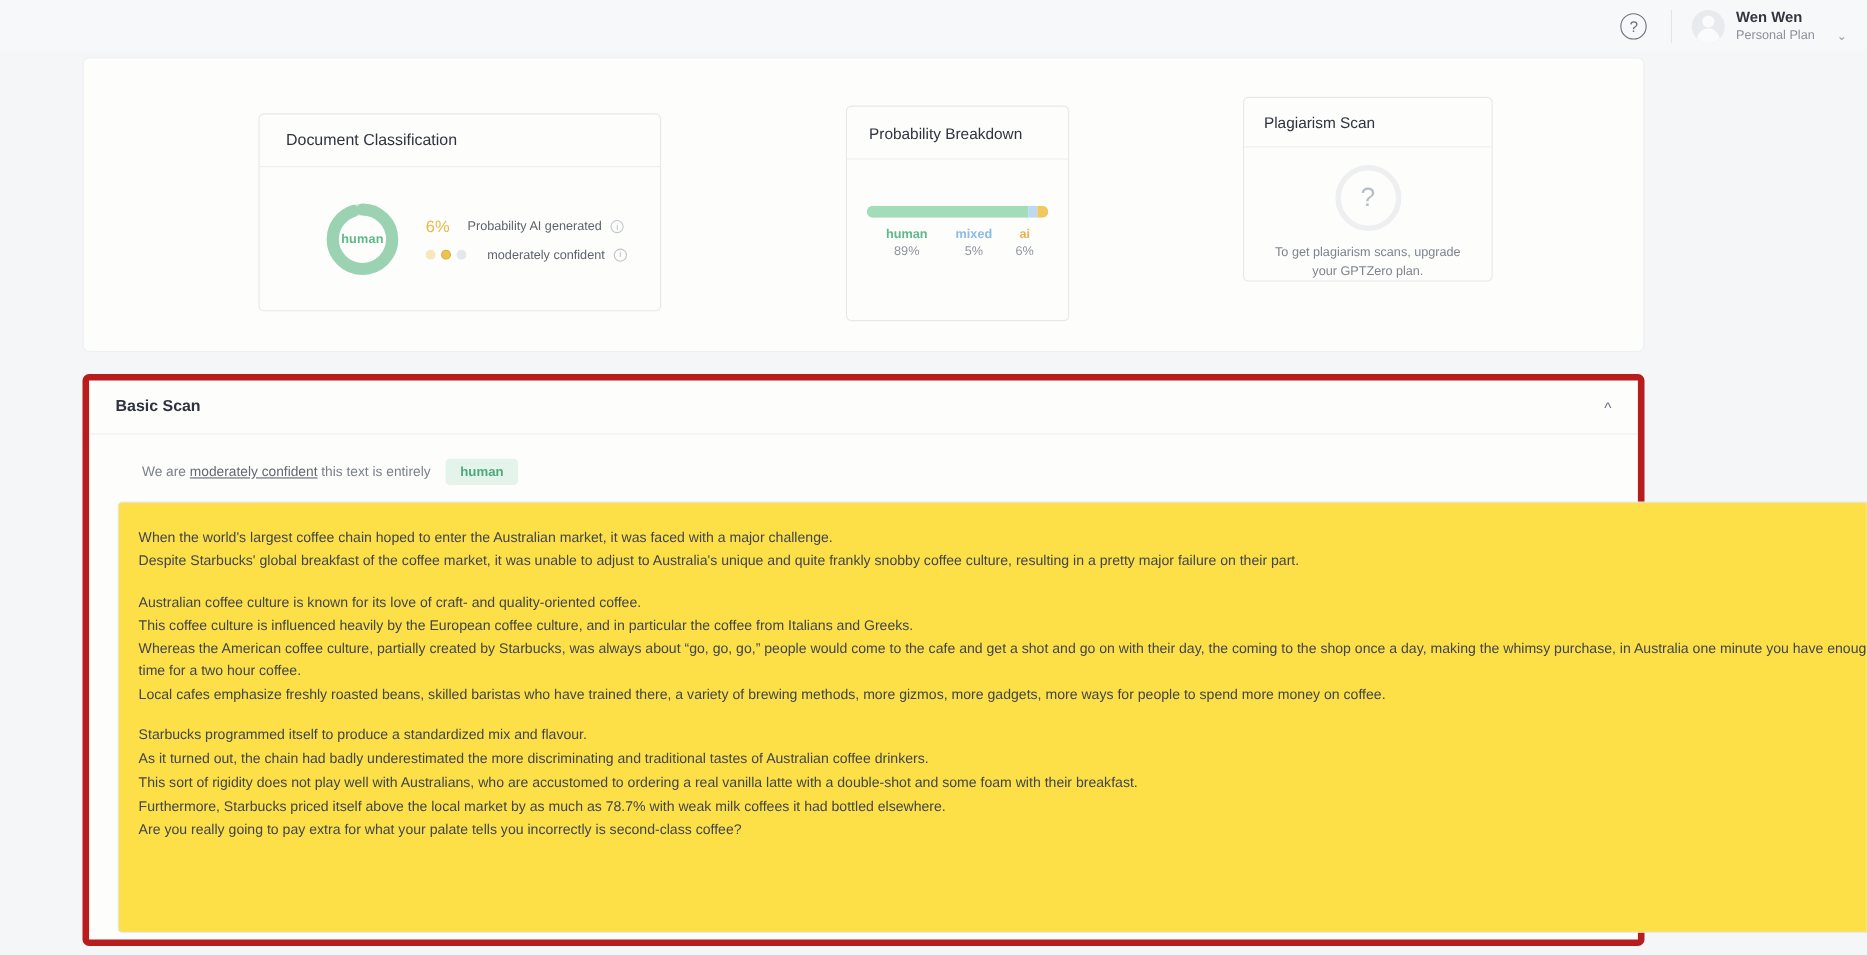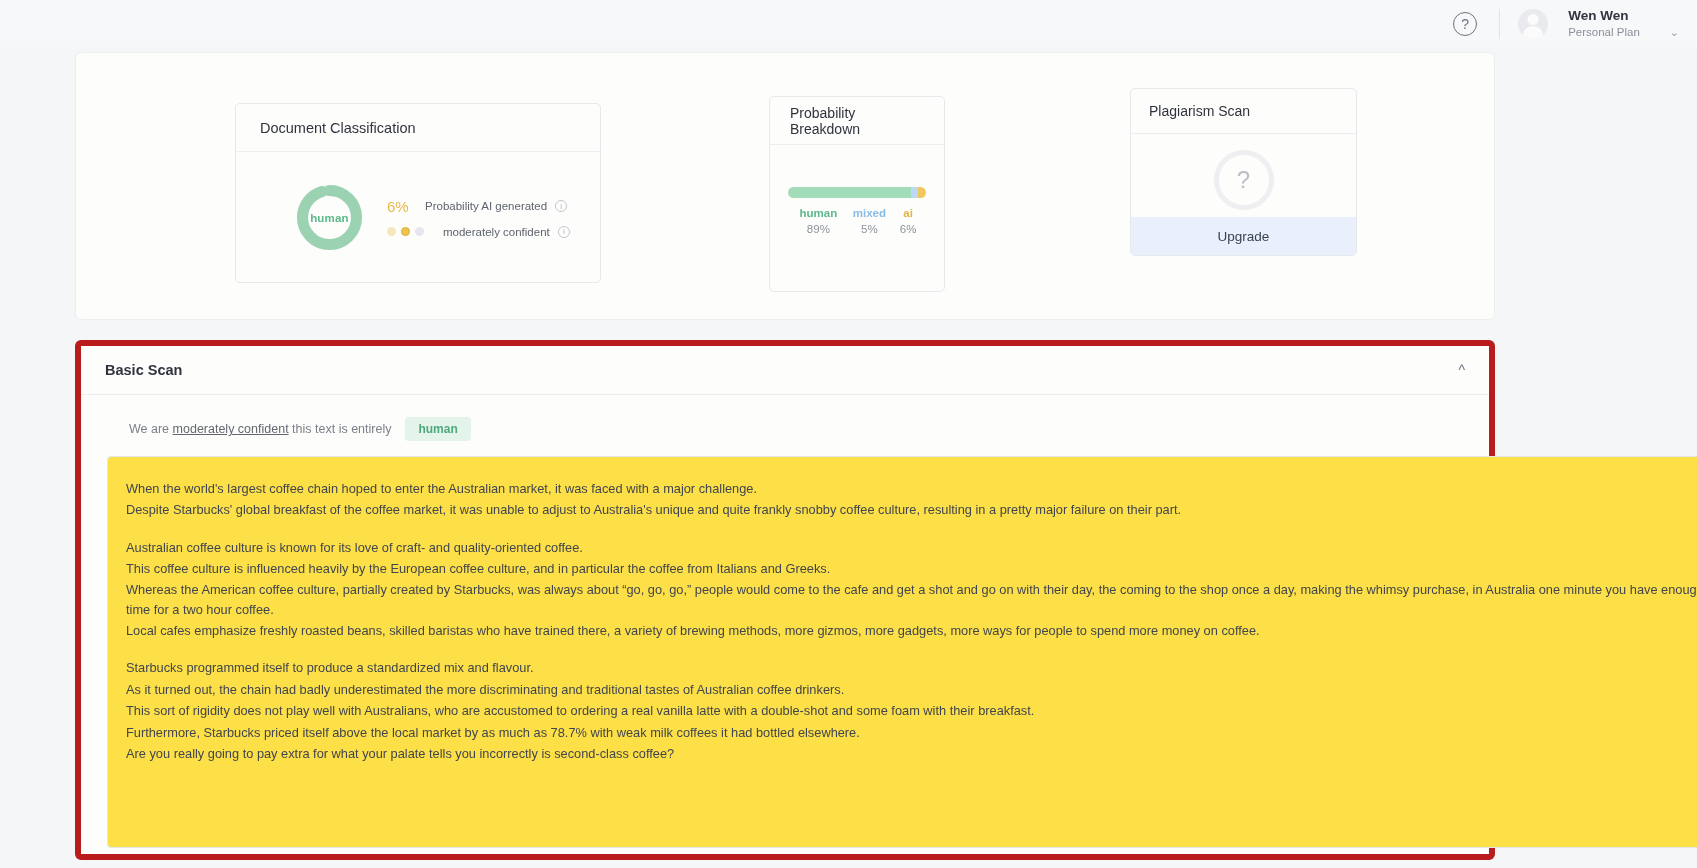--- a/index.html
+++ b/index.html
@@ -19,21 +19,21 @@
     padding-right: 18px;
   }
   .help-btn {
     width: 24px; height: 24px; border-radius: 50%;
     border: 1.6px solid #6b7280;
     display: flex; align-items: center; justify-content: center;
     color: #6b7280; font-size: 14px; margin-right: 22px; cursor: pointer;
     background: transparent;
   }
   .topbar-divider { width: 1px; height: 30px; background: #e2e4e9; margin-right: 18px; }
-  .user-box { display: flex; align-items: flex-end; gap: 20px; cursor: pointer; }
+  .user-box { display: flex; align-items: flex-end; gap: 10px; cursor: pointer; }
   .avatar {
     width: 30px; height: 30px; border-radius: 50%;
     background: #e9eaee; overflow: hidden; position: relative;
   }
   .avatar::before {
     content: ""; position: absolute; left: 50%; top: 5px;
     transform: translateX(-50%);
     width: 11px; height: 11px; border-radius: 50%; background: #fbfbfc;
   }
   .avatar::after {
@@ -85,21 +85,21 @@
     color: #aeb3bb; font-size: 8px; display: inline-flex; align-items: center;
     justify-content: center; cursor: pointer; font-style: normal;
   }
   .conf-dots { display: flex; align-items: center; gap: 5px; min-width: 48px; }
   .cdot { width: 9px; height: 9px; border-radius: 50%; }
   .cdot.a { background: #f7e7bd; }
   .cdot.b { background: #edc24d; border: 1px solid #d9ae38; }
   .cdot.c { background: #e4e8ee; }
 
   
-  #prob-break { left: 693px; top: 43px; width: 176px; height: 196px; }
+  #prob-break { left: 693px; top: 43px; width: 203px; height: 196px; }
   #prob-break .card-head { height: 48px; padding: 0 20px; font-size: 14px; }
   #prob-break .card-body { padding: 42px 18px 0 18px; }
   .stack-bar {
     display: flex; width: 100%; height: 11px; border-radius: 6px; overflow: hidden;
   }
   .seg-human { background: #a2dcb9; }
   .seg-mixed { background: #bcd9f3; }
   .seg-ai { background: #f0c85f; }
   .legend { display: flex; margin-top: 9px; }
   .legend-col { display: flex; flex-direction: column; align-items: center; }
@@ -246,21 +246,20 @@
 
     <div class="card" id="plag">
       <div class="card-head">Plagiarism Scan</div>
       <div class="card-body">
         <div class="q-circle">?</div>
         <div class="plag-note">
           <span>To get plagiarism scans, upgrade</span><br>
           <span>your GPTZero plan.</span>
         </div>
       </div>
-      <button class="upgrade-btn">Upgrade</button>
     </div>
   </div>
 
   <div class="scan-panel">
     <div class="scan-head">
       <span class="scan-title">Basic Scan</span>
       <span class="chev-up">^</span>
     </div>
 
     <div class="conf-line">

